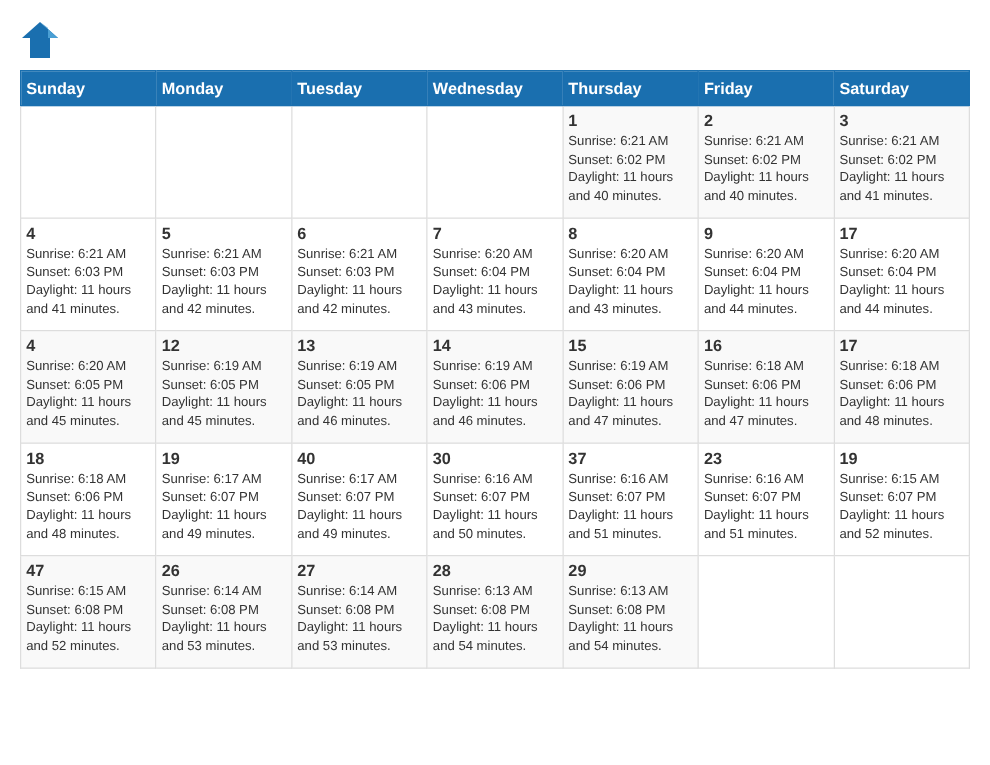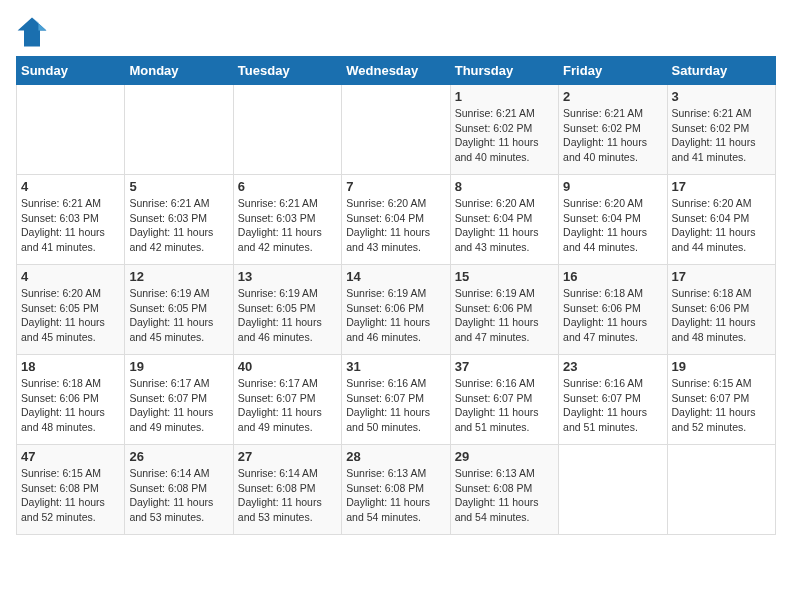--- a/index.html
+++ b/index.html
@@ -212,21 +212,21 @@
         </td>
         <td>
           <span class="day-number">19</span>
           <div class="day-detail">Sunrise: 6:17 AM<br>Sunset: 6:07 PM<br>Daylight: 11 hours and 49 minutes.</div>
         </td>
         <td>
           <span class="day-number">40</span>
           <div class="day-detail">Sunrise: 6:17 AM<br>Sunset: 6:07 PM<br>Daylight: 11 hours and 49 minutes.</div>
         </td>
         <td>
-          <span class="day-number">31</span>
+          <span class="day-number">30</span>
           <div class="day-detail">Sunrise: 6:16 AM<br>Sunset: 6:07 PM<br>Daylight: 11 hours and 50 minutes.</div>
         </td>
         <td>
           <span class="day-number">37</span>
           <div class="day-detail">Sunrise: 6:16 AM<br>Sunset: 6:07 PM<br>Daylight: 11 hours and 51 minutes.</div>
         </td>
         <td>
           <span class="day-number">23</span>
           <div class="day-detail">Sunrise: 6:16 AM<br>Sunset: 6:07 PM<br>Daylight: 11 hours and 51 minutes.</div>
         </td>

